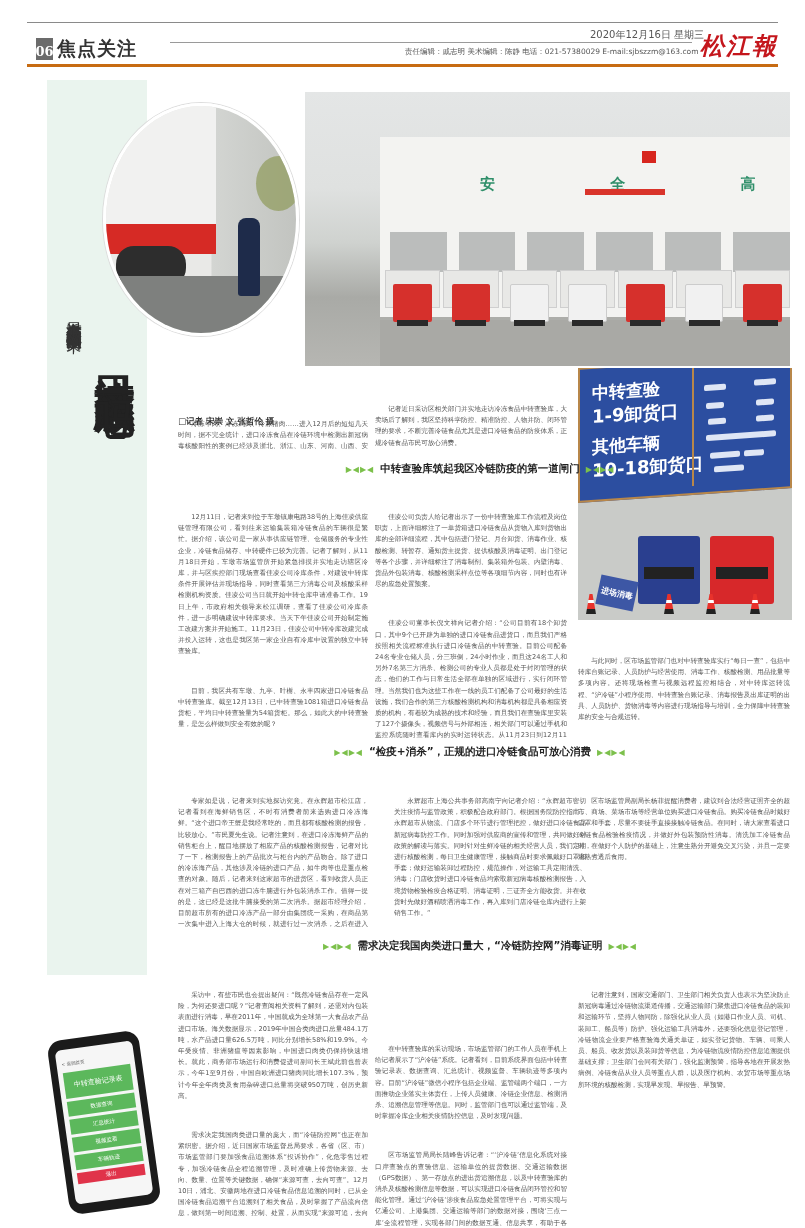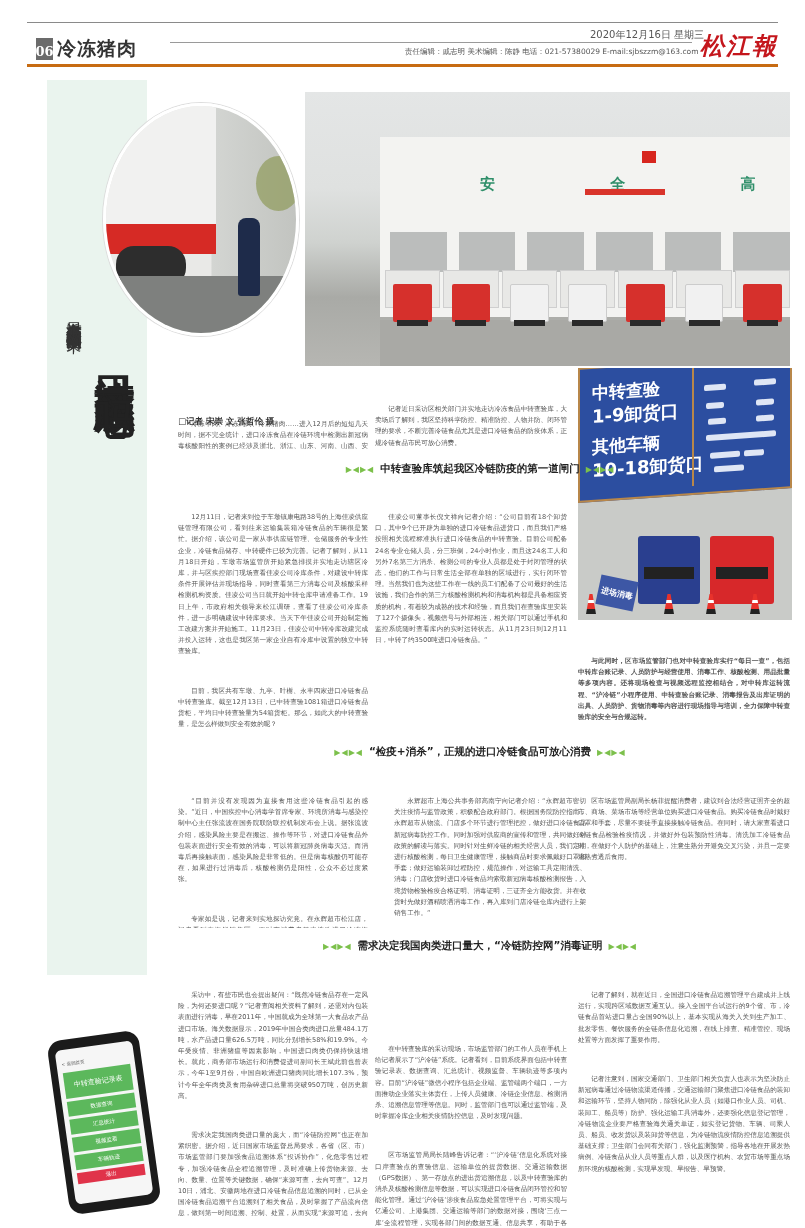--- a/index.html
+++ b/index.html
@@ -72,21 +72,21 @@
   .screen .app-title { height: 26px; background: #5cb85c; color: #fff; font-size: 7px; display: flex; align-items: center; justify-content: center; }
   .screen .btn { height: 15px; background: #5cb85c; color: #fff; font-size: 5.5px; display: flex; align-items: center; justify-content: center; }
   .screen .btn.exit { background: #e0334a; height: 11px; }
   .screen .back { font-size: 4.5px; color: #555; height: 8px; }
 </style>
 </head>
 <body>
 
 <div class="top-rule"></div>
 <div class="page-num">06</div>
-<div class="section-title">冷冻猪肉</div>
+<div class="section-title">焦点关注</div>
 <div class="hdr-line"></div>
 <div class="hdr-date">2020年12月16日  星期三</div>
 <div class="hdr-credits">责任编辑：戚志明  美术编辑：陈静   电话：021-57380029   E-mail:sjbszzm@163.com</div>
 <div class="masthead">松江報</div>
 <div class="orange-rule"></div>
 
 <div class="mint-band"></div>
 <div class="subtitle-vert">近日有多个省份在冷链环境中检测出新冠病毒核酸阳性的案例——</div>
 <div class="title-vert">进口冷冻食品还可以放心吃吗</div>
 
@@ -198,33 +198,33 @@
 <div class="subhead" style="top:460px;">
   <span class="arrows">▶◀▶◀</span>
   <span>中转查验库筑起我区冷链防疫的第一道闸门</span>
   <span class="arrows">▶◀▶◀</span>
 </div>
 <div class="col" style="left:178px; top:484px; width:190px; height:258px;">
   <p>12月11日，记者来到位于车墩镇康电路38号的上海佳凌供应链管理有限公司，看到往来运输集装箱冷链食品的车辆很是繁忙。据介绍，该公司是一家从事供应链管理、仓储服务的专业性企业，冷链食品储存、中转硬件已较为完善。记者了解到，从11月18日开始，车墩市场监管所开始紧急排摸并实地走访辖区冷库，并与区疾控部门现场查看佳凌公司冷库条件，对建设中转库条件开展评估并现场指导，同时查看第三方消毒公司及核酸采样检测机构资质。佳凌公司当日就开始中转仓库申请准备工作。19日上午，市政府相关领导来松江调研，查看了佳凌公司冷库条件，进一步明确建设中转库要求。当天下午佳凌公司开始制定施工改建方案并开始施工。11月23日，佳凌公司中转冷库改建完成并投入运转，这也是我区第一家企业自有冷库中设置的独立中转查验库。</p>
   <p>目前，我区共有车墩、九亭、叶榭、永丰四家进口冷链食品中转查验库。截至12月13日，已中转查验1081箱进口冷链食品货柜，平均日中转查验量为54箱货柜。那么，如此大的中转查验量，是怎么样做到安全有效的呢？</p>
 </div>
 <div class="col" style="left:375px; top:484px; width:192px; height:258px;">
+  <p>佳凌公司负责人给记者出示了一份中转查验库工作流程及岗位职责，上面详细标注了一单货箱进口冷链食品从货物入库到货物出库的全部详细流程，其中包括进门登记、月台卸货、消毒作业、核酸检测、转暂存、通知货主提货、提供核酸及消毒证明、出门登记等各个步骤，并详细标注了消毒制剂、集装箱外包装、内壁消毒、货品外包装消毒、核酸检测采样点位等各项细节内容，同时也有详尽的应急处置预案。</p>
   <p>佳凌公司董事长倪文祥向记者介绍：“公司目前有18个卸货口，其中9个已开辟为单独的进口冷链食品进货口，而且我们严格按照相关流程标准执行进口冷链食品的中转查验。目前公司配备24名专业仓储人员，分三班倒，24小时作业，而且这24名工人和另外7名第三方消杀、检测公司的专业人员都是处于封闭管理的状态，他们的工作与日常生活全部在单独的区域进行，实行闭环管理。当然我们也为这些工作在一线的员工们配备了公司最好的生活设施，我们合作的第三方核酸检测机构和消毒机构都是具备相应资质的机构，有着较为成熟的技术和经验，而且我们在查验库里安装了127个摄像头，视频信号与外部相连，相关部门可以通过手机和监控系统随时查看库内的实时运转状态。从11月23日到12月11日，中转了约3500吨进口冷链食品。”</p>
 </div>
-<div class="col" style="left:578px; top:628px; width:212px; height:114px;font-weight:bold;">
+<div class="col" style="left:578px; top:628px; width:212px; height:114px;">
   <p>与此同时，区市场监管部门也对中转查验库实行“每日一查”，包括中转库台账记录、人员防护与经营使用、消毒工作、核酸检测、用品批量等多项内容。还将现场检查与视频远程监控相结合，对中转库运转流程、“沪冷链”小程序使用、中转查验台账记录、消毒报告及出库证明的出具、人员防护、货物消毒等内容进行现场指导与培训，全力保障中转查验库的安全与合规运转。</p>
 </div>
 
 <div class="subhead" style="top:743px;">
   <span class="arrows">▶◀▶◀</span>
   <span>“检疫+消杀”，正规的进口冷链食品可放心消费</span>
   <span class="arrows">▶◀▶◀</span>
 </div>
 <div class="col" style="left:178px; top:768px; width:190px; height:160px;">
-  <p>“目前并没有发现因为直接食用这些冷链食品引起的感染。”近日，中国疾控中心消毒学首席专家、环境所消毒与感染控制中心主任张流波在国务院联防联控机制发布会上说。据张流波介绍，感染风险主要是在搬运、操作等环节，对进口冷链食品外包装表面进行安全有效的消毒，可以将新冠肺炎病毒灭活。而消毒后再接触表面，感染风险是非常低的。但是病毒核酸仍可能存在，如果进行过消毒后，核酸检测仍是阳性，公众不必过度紧张。</p>
   <p>专家如是说，记者来到实地探访究竟。在永辉超市松江店，记者看到在海鲜销售区，不时有消费者前来选购进口冷冻海鲜。“这个进口帝王蟹是我经常吃的，而且都有核酸检测的报告，比较放心。”市民夏先生说。记者注意到，在进口冷冻海鲜产品的销售柜台上，醒目地摆放了相应产品的核酸检测报告，记者对比了一下，检测报告上的产品批次与柜台内的产品吻合。除了进口的冷冻海产品，其他涉及冷链的进口产品，如牛肉等也是重点检查的对象。随后，记者来到这家超市的进货区，看到收货人员正在对三箱产自巴西的进口冻牛腩进行外包装消杀工作。值得一提的是，这已经是这批牛腩接受的第二次消杀。据超市经理介绍，目前超市所有的进口冷冻产品一部分由集团统一采购，在商品第一次集中进入上海大仓的时候，就进行过一次消杀，之后在进入各销售门店之时，还会再次消杀。另一部分为供应商提供的货品，也同样要求必须提供与相应检测和消杀证明，而且进店前仍要进行外包装表面消杀之后才会进入门店，并且在摆上柜台销售之前，还需对内包装表面进行消毒。</p>
 </div>
 <div class="col" style="left:394px; top:768px; width:192px; height:160px;">
   <p>永辉超市上海公共事务部高南宁向记者介绍：“永辉超市密切关注疫情与监管政策，积极配合政府部门。根据国务院防控指南，永辉超市从物流、门店多个环节进行管理把控，做好进口冷链食品新冠病毒防控工作。同时加强对供应商的宣传和管理，共同做好对政策的解读与落实。同时针对生鲜冷链的相关经营人员，我们定期进行核酸检测，每日卫生健康管理，接触商品时要求佩戴好口罩和手套；做好运输装卸过程防控，规范操作，对运输工具定期清洗、消毒；门店收货时进口冷链食品均索取新冠病毒核酸检测报告，入境货物检验检疫合格证明、消毒证明，三证齐全方能收货。并在收货时先做好酒精喷洒消毒工作，再入库到门店冷链仓库内进行上架销售工作。”</p>
 </div>
 <div class="col" style="left:578px; top:768px; width:212px; height:160px;">
   <p>区市场监管局副局长杨菲提醒消费者，建议到合法经营证照齐全的超市、商场、菜场市场等经营单位购买进口冷链食品。购买冷链食品时戴好口罩和手套，尽量不要徒手直接接触冷链食品。在同时，请大家查看进口冷链食品检验检疫情况，并做好外包装预防性消毒。清洗加工冷链食品时，在做好个人防护的基础上，注意生熟分开避免交叉污染，并且一定要烧熟煮透后食用。</p>
 </div>
 
 <div class="subhead" style="top:937px;">
@@ -234,21 +234,20 @@
 </div>
 <div class="col" style="left:178px; top:962px; width:190px; height:258px;">
   <p>采访中，有些市民也会提出疑问：“既然冷链食品存在一定风险，为何还要进口呢？”记者查阅相关资料了解到，还需对内包装表面进行消毒，早在2011年，中国就成为全球第一大食品农产品进口市场。海关数据显示，2019年中国合类肉进口总量484.1万吨，水产品进口量626.5万吨，同比分别增长58%和19.9%。今年受疫情、非洲猪瘟等因素影响，中国进口肉类仍保持快速增长。就此，商务部市场运行和消费促进司副司长王斌此前也曾表示，今年1至9月份，中国自欧洲进口猪肉同比增长107.3%，预计今年全年肉类及食用杂碎进口总量将突破950万吨，创历史新高。</p>
   <p>需求决定我国肉类进口量的庞大，而“冷链防控网”也正在加紧织密。据介绍，近日国家市场监督总局要求，各省（区、市）市场监管部门要加强食品追溯体系“投诉协作”，化危零售过程专，加强冷链食品全程追溯管理，及时准确上传货物来源、去向、数量、位置等关键数据，确保“来源可查，去向可查”。12月10日，浦北、安徽两地在进口冷链食品信息追溯的同时，已从全国冷链食品追溯平台追溯到了相关食品，及时掌握了产品流向信息，做到第一时间追溯、控制、处置，从而实现“来源可追，去向可查”。与此同时，为进一步防范进口冷链食品疫情输入风险，实现“三点一库”闭环管控的更加高效、更加精准，上海市按照科学防控、精准防控、人物同防、闭环管理的原则，探索建立的“沪冷链”信息化系统，也已开始试运行。</p>
 </div>
 <div class="col" style="left:375px; top:1016px; width:192px; height:258px;">
   <p>在中转查验库的采访现场，市场监管部门的工作人员在手机上给记者展示了“沪冷链”系统。记者看到，目前系统界面包括中转查验记录表、数据查询、汇总统计、视频监督、车辆轨迹等多项内容。目前“沪冷链”微信小程序包括企业端、监管端两个端口，一方面推动企业落实主体责任，上传人员健康、冷链企业信息、检测消杀、追溯信息管理等信息。同时，监管部门也可以通过监管端，及时掌握冷库企业相关疫情防控信息，及时发现问题。</p>
   <p>区市场监管局局长陆峰告诉记者：“‘沪冷链’信息化系统对接口岸查验点的查验信息、运输单位的提货数据、交通运输数据（GPS数据）、第一存放点的进出货追溯信息，以及中转查验库的消杀及核酸检测信息等数据，可以实现进口冷链食品闭环管控和智能化管理。通过‘沪冷链’涉疫食品应急处置管理平台，可将实现与亿通公司、上港集团、交通运输等部门的数据对接，围绕‘三点一库’全流程管理，实现各部门间的数据互通、信息共享，有助于各区域监管部门对从港区提货点至第一存放点的车辆，以及到中转查验库的集装箱实现精准管控。另外，其对本市所有中转查验库的卸货区域、中转查验库核酸检测区域、货物消毒区域等场所安装的远程视频系统，具有视频巡查、冷链食品防疫综合分析及查询、预警信息查询等功能，可以通过远程操作，查看中转查验库的消毒、采样情况，提高监管效能和智慧化监管水平。”</p>
 </div>
 <div class="col" style="left:578px; top:962px; width:212px; height:258px;">
-  <p>记者了解到，就在近日，全国进口冷链食品追溯管理平台建成并上线运行，实现跨区域数据互通互认。接入全国平台试运行的9个省、市，冷链食品首站进口量占全国90%以上，基本实现从海关入关到生产加工、批发零售、餐饮服务的全链条信息化追溯，在线上排查、精准管控、现场处置等方面发挥了重要作用。</p>
   <p>记者注意到，国家交通部门、卫生部门相关负责人也表示为坚决防止新冠病毒通过冷链物流渠道传播，交通运输部门聚焦进口冷链食品的装卸和运输环节，坚持人物同防，除强化从业人员（如港口作业人员、司机、装卸工、船员等）防护、强化运输工具消毒外，还要强化信息登记管理，冷链物流企业要严格查验海关通关单证，如实登记货物、车辆、司乘人员、船员、收发货以及装卸货等信息，为冷链物流疫情防控信息追溯提供基础支撑；卫生部门会同有关部门，强化监测预警，指导各地在开展发热病例、冷链食品从业人员等重点人群，以及医疗机构、农贸市场等重点场所环境的核酸检测，实现早发现、早报告、早预警。</p>
 </div>
 
 <div class="phone">
   <div class="screen">
     <div class="back">&lt; 返回首页</div>
     <div class="app-title">中转查验记录表</div>
     <div class="btn">数据查询</div>
     <div class="btn">汇总统计</div>
     <div class="btn">视频监看</div>

